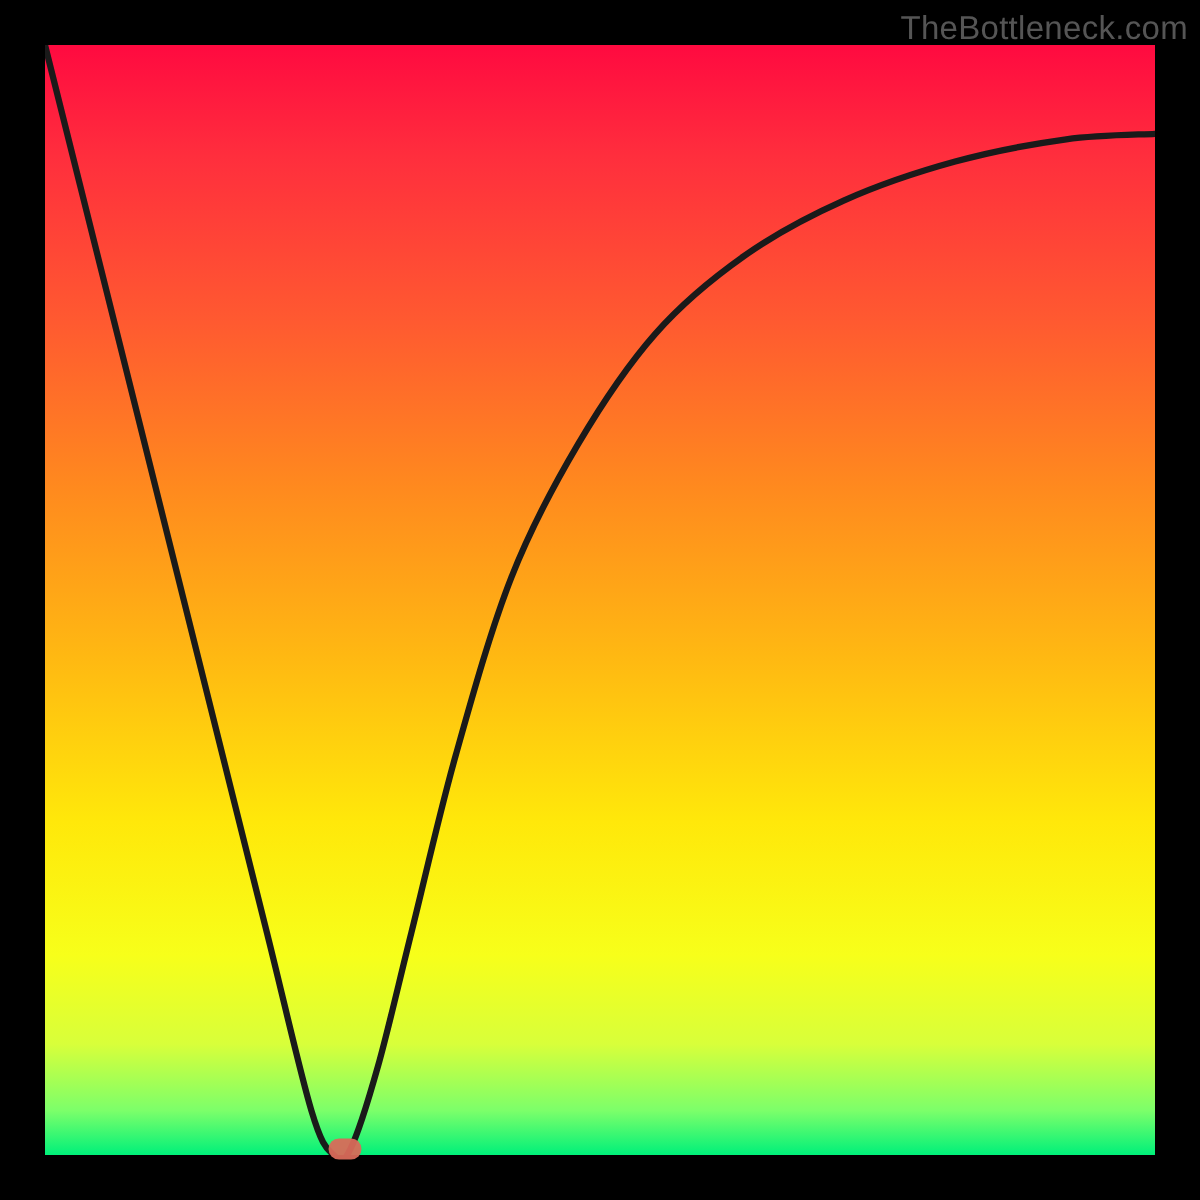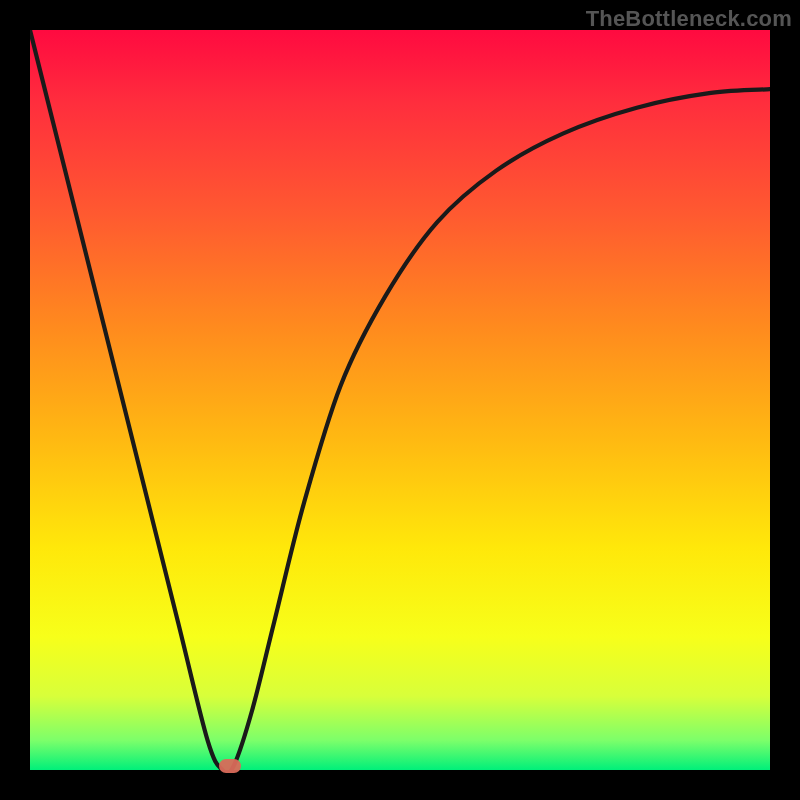--- a/index.html
+++ b/index.html
@@ -37,21 +37,21 @@
       #00f07a 100%
     );
   }
   .watermark {
     position: absolute;
     top: 6px;
     right: 8px;
     color: #555;
     font-size: 22px;
     letter-spacing: 0.2px;
-    font-weight: 700;
+    font-weight: 400;
     user-select: none;
   }
   .curve-svg {
     position: absolute;
     left: 0;
     top: 0;
     width: 740px;
     height: 740px;
   }
   .curve-path {

